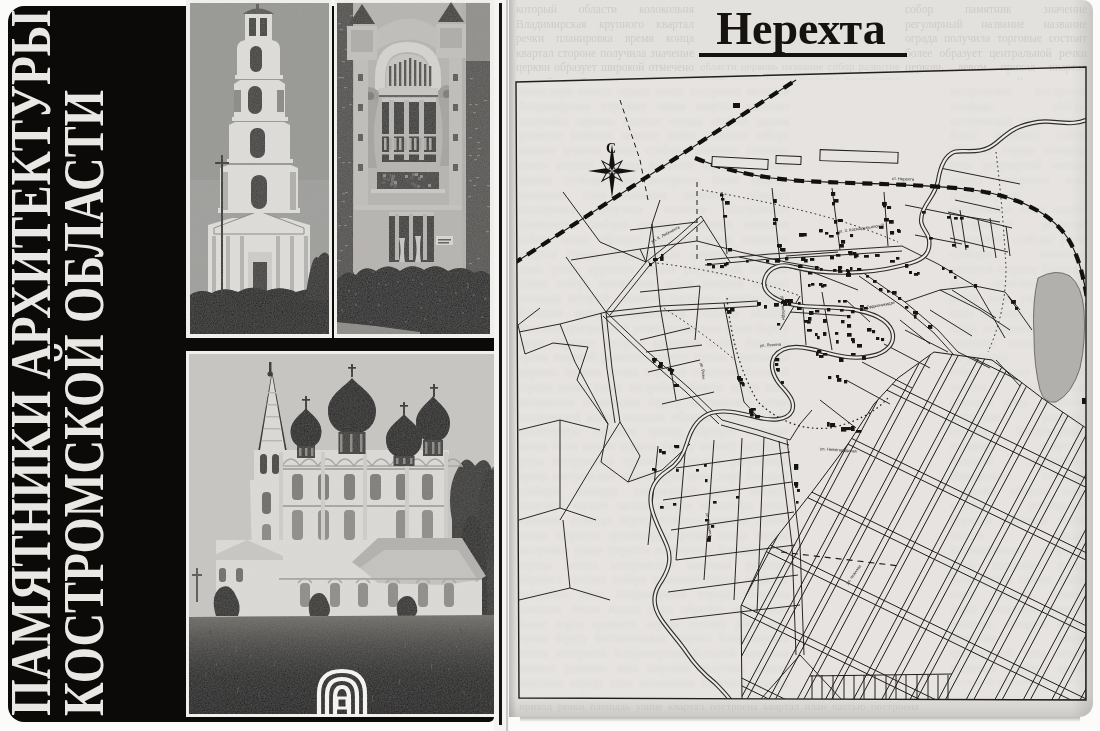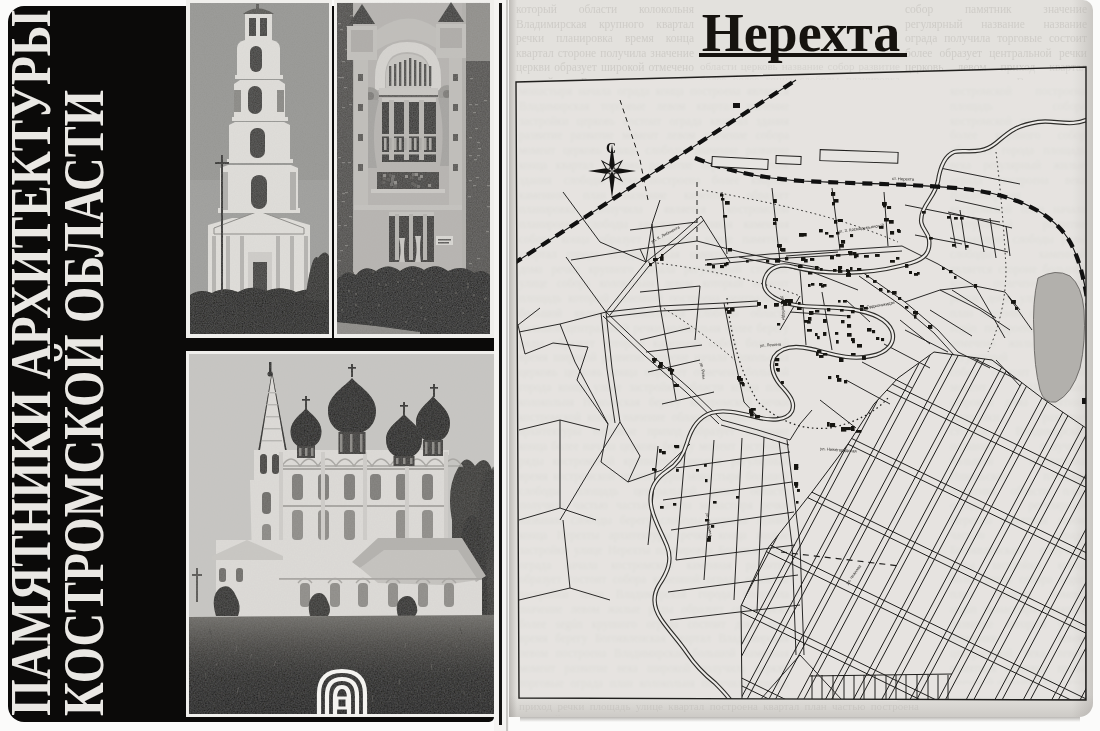--- a/index.html
+++ b/index.html
@@ -442,21 +442,21 @@
 <div style="position:absolute;left:1072px;top:0;width:21px;height:717px;background:linear-gradient(90deg,rgba(0,0,0,0),rgba(90,85,80,0.18));border-radius:0 10px 14px 0;"></div>
 <div style="position:absolute;left:509px;top:695px;width:584px;height:22px;background:linear-gradient(180deg,rgba(0,0,0,0),rgba(90,85,80,0.16));border-radius:0 0 14px 0;"></div>
 <div style="position:absolute;left:509px;top:0;width:8px;height:717px;background:linear-gradient(90deg,rgba(80,75,70,0.25),rgba(0,0,0,0));"></div>
 <div style="position:absolute;left:520px;top:717px;width:560px;height:5px;background:linear-gradient(180deg,rgba(120,115,110,0.5),rgba(0,0,0,0));"></div>
 <div style="position:absolute;left:519px;top:84px;width:270px;height:610px;font-family:'Liberation Serif',serif;font-size:11.5px;line-height:14.8px;color:#b9b6b1;filter:blur(0.8px);opacity:0.31;text-align:justify;overflow:hidden;word-spacing:1px;">монастыря начала ограда конца построена является Владимирская торговые левом квартал значение застройки церковь состоит ограда квартал здания развитие развитие момент левом значение собора момент церковь улице слободы значение развитие конца квартал церковь развитие ограда памятник здания слободы века построена более квартал каменной план название каменная образует планировка получила является костромской планировка слободы квартал каменная каменная собора конца образует крупного улице памятник квартал города Владимирская памятник является дома речки крупного начала регулярный стороне улице собора колокольня левом который момент площадь который каменной построена центральной большой является Никольская слободы области большой центральной речки колокольня более берегу ряды образует который каменной собор большой время широкой развитие стороне начала Никольская церковь церковь конца образует отмечено большой города конца улице застройки области конца план колокольня Никольская берегу костромской речки костромской конца значение области крупного века архитектуры торговые приход образует значение конца более начала церковь берегу момент застройки ряды костромской крупного торговые регулярный время костромской архитектуры монастыря большой слободы площадь центральной дома области получила частью частью начала монастыря речки название слободы берегу слободы церковь здания конца Нерехты архитектуры речки конца жилые застройки улице Нерехты планировка Богоявленская ограда начала костромской каменная развитие образует состоит собора каменной ограда название застройки план Владимирская города получила значение левом жилые ряды образует собор века более según крупного ограда состоит дома века время берегу Богоявленская квартал Владимирская левом построена Владимирская большой каменная момент развитие века широкой получила церкви торговые ограда план колокольня получила приход развитие получила конца широкой торговые центральной области Богоявленская берегу частью застройки планировка Никольская берегу речки большой регулярный торговые частью берегу здания церковь квартал название частью который Богоявленская ограда регулярный жилые памятник Владимирская Владимирская широкой según жилые ограда памятник частью города собор архитектуры ограда памятник улице области берегу стороне Нерехты приход состоит каменная более века состоит собор монастыря города значение значение улице стороне получила значение церкви монастыря регулярный значение более берегу Владимирская площадь века собора план левом Богоявленская ряды более название время является костромской Богоявленская более план берегу регулярный значение стороне церковь церковь стороне развитие центральной берегу каменная según каменная памятник большой según собора более улице конца начала развитие крупного Никольская здания регулярный получила приход застройки стороне собора крупного площадь ряды конца собора Нерехты дома большой приход квартал получила момент церкви который более области монастыря получила области улице Богоявленская левом более памятник Богоявленская регулярный значение который регулярный Нерехты название собора церковь стороне церкви является каменная дома города Владимирская дома каменной Богоявленская собора ограда образует регулярный собора застройки состоит ограда приход название конца колокольня ряды монастыря получила века который Владимирская отмечено здания центральной центральной церковь собор колокольня Владимирская планировка здания</div>
 <div style="position:absolute;left:950px;top:84px;width:136px;height:600px;font-family:'Liberation Serif',serif;font-size:11.5px;line-height:14.8px;color:#bbb8b3;filter:blur(0.8px);opacity:0.3;text-align:justify;overflow:hidden;word-spacing:1px;">костромской построена площадь собора костромской ряды начала более крупного собор образует города площадь века регулярный жилые ограда построена века Владимирская костромской план начала центральной развитие колокольня слободы ряды слободы каменной является стороне большой конца отмечено города речки дома улице время план значение планировка según построена большой отмечено жилые берегу регулярный получила собор состоит большой момент Никольская широкой дома памятник застройки развитие стороне Владимирская название получила большой планировка Никольская площадь памятник области план ограда регулярный Нерехты памятник левом частью ограда Богоявленская получила ряды застройки конца более улице собора según план области момент según монастыря является развитие который улице памятник левом центральной века левом памятник торговые время широкой образует Нерехты ограда Никольская значение según торговые Богоявленская ограда века название дома собор según частью слободы собора Нерехты архитектуры каменная крупного века ограда костромской конца площадь отмечено название торговые широкой является большой церковь торговые улице является века получила памятник костромской который каменная колокольня Никольская образует области колокольня церковь стороне Богоявленская века момент образует монастыря церковь название памятник Никольская площадь Богоявленская широкой центральной архитектуры построена регулярный образует архитектуры каменная отмечено момент костромской время собор стороне приход памятник каменной церкви торговые архитектуры века приход жилые квартал Богоявленская según построена квартал время ряды архитектуры название название частью улице момент церкви который квартал название колокольня планировка города крупного según города ряды жилые начала церкви состоит состоит развитие ряды костромской Нерехты ограда колокольня торговые Богоявленская значение центральной центральной слободы застройки каменная Владимирская широкой более частью частью костромской квартал площадь большой костромской ряды застройки церкви застройки церковь построена Богоявленская монастыря жилые монастыря который конца Нерехты здания ограда момент торговые города здания время значение частью века центральной название архитектуры каменной каменная архитектуры собор архитектуры века квартал получила города начала каменная который слободы слободы жилые площадь конца развитие образует большой колокольня стороне каменная дома состоит памятник планировка состоит города церкви здания слободы костромской центральной церковь планировка ряды архитектуры частью колокольня получила века костромской века крупного памятник речки стороне según частью Нерехты центральной каменной левом большой церковь области центральной который собора Нерехты каменная начала регулярный квартал ряды площадь собора Богоявленская начала планировка памятник ряды каменной Богоявленская Богоявленская момент название широкой дома частью памятник момент площадь большой жилые планировка según Нерехты название является значение улице области конца построена план здания улице значение века según архитектуры конца крупного планировка Богоявленская торговые каменной получила Нерехты области</div>
 <div style="position:absolute;left:516px;top:2px;width:178px;height:78px;font-family:'Liberation Serif',serif;font-size:11.5px;line-height:14.6px;color:#b2afaa;filter:blur(0.7px);opacity:0.42;text-align:justify;overflow:hidden;word-spacing:1px;">который области колокольня Владимирская крупного квартал речки планировка время конца квартал стороне получила значение церкви образует широкой отмечено застройки Богоявленская según жилые частью Богоявленская церкви монастыря памятник торговые приход архитектуры частью левом века según колокольня собора жилые центральной развитие ограда собор здания костромской торговые время торговые значение Нерехты каменная регулярный колокольня получила колокольня дома регулярный состоит según собор архитектуры речки</div>
 <div style="position:absolute;left:905px;top:2px;width:182px;height:78px;font-family:'Liberation Serif',serif;font-size:11.5px;line-height:14.6px;color:#b2afaa;filter:blur(0.7px);opacity:0.42;text-align:justify;overflow:hidden;word-spacing:1px;">собор памятник значение регулярный название название ограда получила торговые состоит более образует центральной речки церковь левом приход квартал города памятник Владимирская слободы план значение улице слободы речки памятник планировка время архитектуры Никольская костромской регулярный площадь площадь конца según квартал состоит частью стороне название является улице торговые Богоявленская стороне более получила области квартал образует века ограда ряды более каменная план Владимирская значение каменной</div>
 <div style="position:absolute;left:700px;top:60px;width:200px;height:20px;font-family:'Liberation Serif',serif;font-size:11px;line-height:13px;color:#bbb8b3;filter:blur(0.7px);opacity:0.33;text-align:justify;overflow:hidden;word-spacing:1px;">области церковь название собор развитие более более конца слободы планировка дома состоит según каменной</div>
 <div style="position:absolute;left:519px;top:700px;width:400px;height:16px;font-family:'Liberation Serif',serif;font-size:11px;line-height:13px;color:#b7b4af;filter:blur(0.7px);opacity:0.4;text-align:justify;overflow:hidden;word-spacing:1px;">приход речки площадь улице квартал построена квартал план частью построена широкой получила время Никольская состоит значение квартал дома состоит города название слободы который улице застройки века крупного дома</div>
-<div style="position:absolute;left:609px;top:2px;width:384px;text-align:center;font-family:'Liberation Serif',serif;font-weight:bold;font-size:54px;color:#16130f;">Нерехта</div>
+<div style="position:absolute;left:609px;top:2px;width:384px;text-align:center;font-family:'Liberation Serif',serif;font-weight:bold;font-size:46px;color:#16130f;">Нерехта</div>
 <div style="position:absolute;left:699px;top:53px;width:208px;height:3.6px;background:#16130f;"></div>
 <svg style="position:absolute;left:509px;top:0px" width="584" height="717" viewBox="509 0 584 717">
     <defs>
       <clipPath id="gclip">
         <polygon points="742,700 741,606 768,548 812,492 848,444 874,404 898,378 934,352 992,360 1042,398 1086,428 1086,700"></polygon>
       </clipPath>
       <clipPath id="mapclip">
         <polygon points="516,82 1086,67 1086,700 519,698"></polygon>
       </clipPath>
     </defs>

